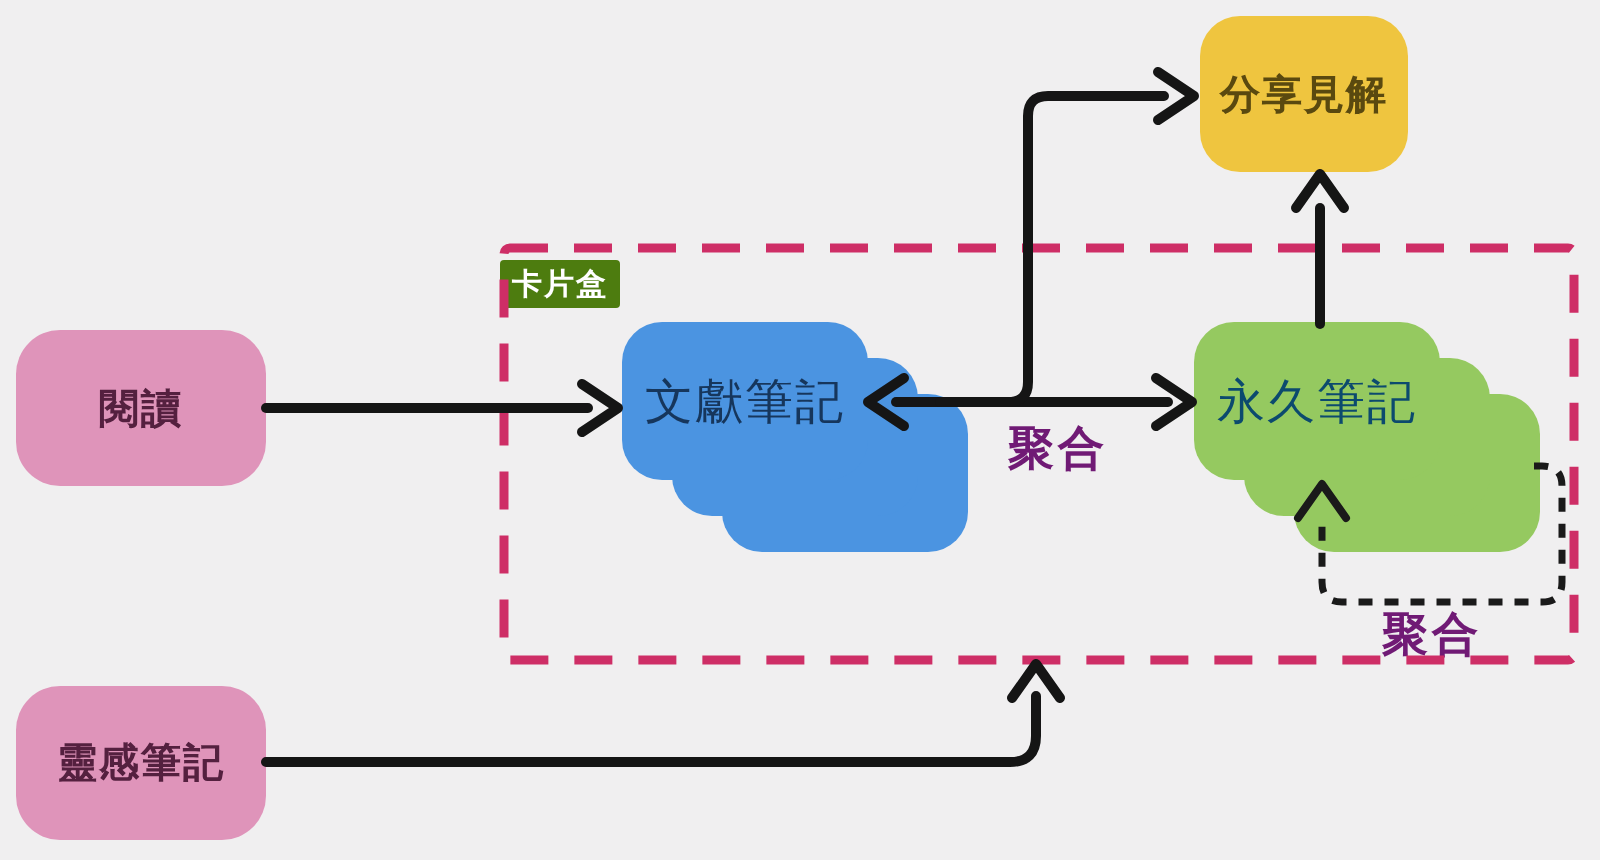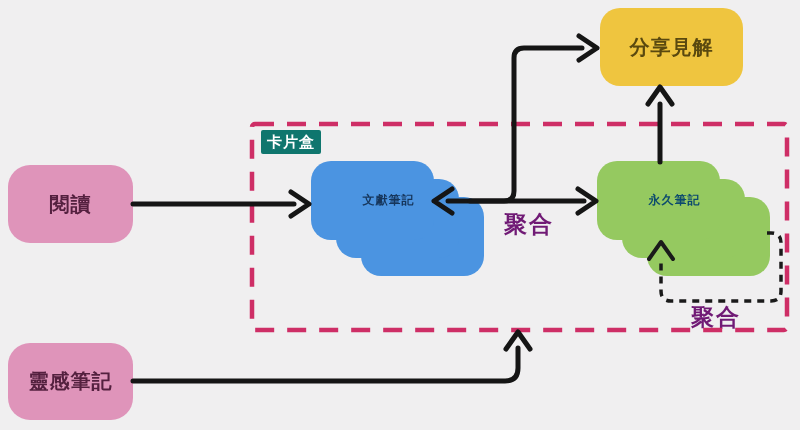--- a/index.html
+++ b/index.html
@@ -16,44 +16,44 @@
     position:absolute;
     display:flex;align-items:center;justify-content:center;
     font-size:20px;font-weight:600;letter-spacing:1px;
     box-sizing:border-box;
   }
   .node.pink{background:#df94ba;color:#54203f;border-radius:22px;}
   .node.yellow{background:#efc53f;color:#5a490f;border-radius:20px;}
 
   #node-reading{left:8px;top:165px;width:125px;height:78px;}
   #node-inspiration{left:8px;top:343px;width:125px;height:77px;}
-  #node-share{left:600px;top:8px;width:143px;height:78px;}
+  #node-share{left:600px;top:8px;width:104px;height:78px;}
 
   
   .stack{position:absolute;width:174px;height:116px;}
   #stack-literature{left:311px;top:161px;}
   #stack-permanent{left:597px;top:161px;}
   .card{position:absolute;width:123px;height:79px;border-radius:20px;}
   .card.l1{left:0;top:0;}
   .card.l2{left:25px;top:18px;}
   .card.l3{left:50px;top:36px;}
   .card.blue{background:#4b94e1;}
   .card.green{background:#95c960;}
   .stack-label{
-    position:absolute;left:16px;top:0;width:123px;height:79px;
+    position:absolute;left:0;top:0;width:123px;height:79px;
     display:flex;align-items:center;justify-content:center;
-    font-size:12px;font-weight:700;letter-spacing:1px;
+    font-size:24px;font-weight:400;letter-spacing:1px;
   }
   #stack-literature .stack-label{color:#16365c;}
   #stack-permanent .stack-label{color:#0c4a6e;}
 
   
   .container-badge{
-    position:absolute;left:261px;top:130px;
-    background:#0f766e;color:#ffffff;
+    position:absolute;left:250px;top:130px;
+    background:#4d7c0f;color:#ffffff;
     font-size:15px;font-weight:700;letter-spacing:1px;
     padding:2px 6px;border-radius:2px;line-height:20px;
   }
 
   
   .edge-label{
     position:absolute;width:60px;text-align:left;
     color:#701a75;font-size:23px;font-weight:600;letter-spacing:2px;
   }
   #label-aggregate-mid{left:504px;top:209px;}

